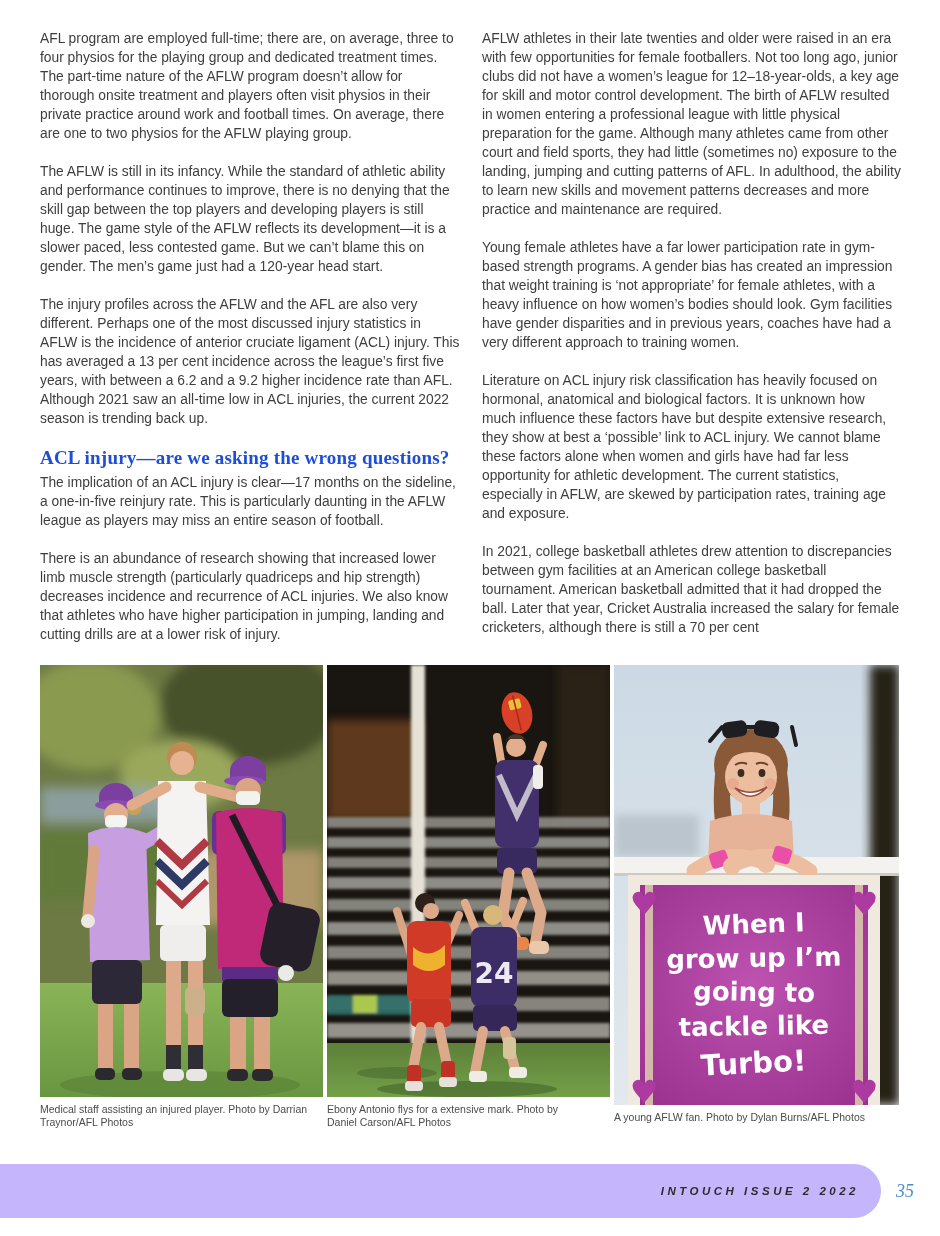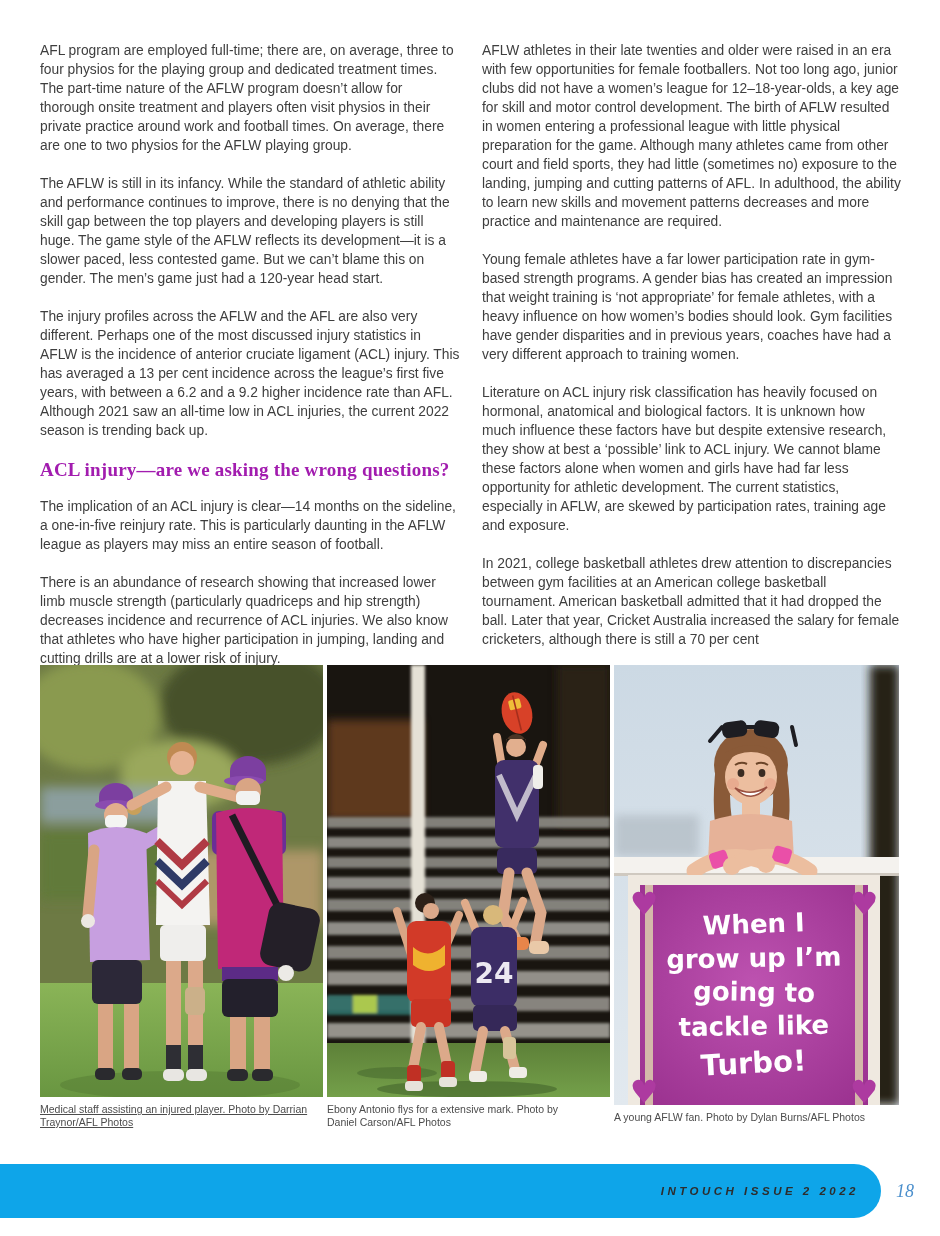--- a/index.html
+++ b/index.html
@@ -1,50 +1,50 @@
 <!DOCTYPE html>
 <html><head>
 <meta charset="utf-8">
 <style>
   html,body{margin:0;padding:0;background:#ffffff;}
   .page{position:relative;width:940px;height:1236px;background:#ffffff;overflow:hidden;
         font-family:"Liberation Sans",sans-serif;}
   .col{position:absolute;top:25px;width:420px;font-size:13.8px;line-height:19px;color:#3e3e3e;}
   .col-left{left:40px;}
   .col-right{left:482px;}
-  .col p{margin:16px 0 19px 0;}
+  .col p{margin:4px 0 19px 0;}
   .sect-heading{font-family:"Liberation Serif",serif;font-size:19px;line-height:22px;
-        color:#a21caf;font-weight:600;letter-spacing:.2px;margin:0 0 4px 0;}
+        color:#1d4ed8;font-weight:600;letter-spacing:.2px;margin:0 0 4px 0;}
   .photos{position:absolute;left:40px;top:665px;display:flex;gap:4px;align-items:flex-start;}
   .photo-col{display:block;}
   .photo-col svg{display:block;}
   .caption{margin-top:6px;font-size:10.5px;line-height:13px;color:#4c4c4c;}
-  .cap1{width:272px;text-decoration:underline;}
+  .cap1{width:272px;}
   .cap2{width:244px;}
   .cap3{width:282px;}
   .footer-bar{position:absolute;left:0;top:1164px;width:881px;height:54px;
-        background:#0ea5e9;border-radius:0 28px 28px 0;}
+        background:#c4b5fd;border-radius:0 28px 28px 0;}
   .footer-text{position:absolute;right:22px;top:0;line-height:54px;font-style:italic;
         font-weight:bold;font-size:11.5px;letter-spacing:3.5px;color:#2d2d2d;white-space:nowrap;}
   .page-num{position:absolute;left:896px;top:1164px;width:40px;line-height:54px;
         font-family:"Liberation Serif",serif;font-style:italic;font-size:18px;color:#4b8fcc;}
   .sign-line{font-family:"DejaVu Sans",sans-serif;font-weight:bold;fill:#ffffff;}
   .heart{font-family:"DejaVu Sans",sans-serif;}
 </style>
 </head>
 <body>
 
 <div class="page">
 
   <div class="col col-left">
     <p>AFL program are employed full-time; there are, on average, three to four physios for the playing group and dedicated treatment times. The part-time nature of the AFLW program doesn’t allow for thorough onsite treatment and players often visit physios in their private practice around work and football times. On average, there are one to two physios for the AFLW playing group.</p>
     <p>The AFLW is still in its infancy. While the standard of athletic ability and performance continues to improve, there is no denying that the skill gap between the top players and developing players is still huge. The game style of the AFLW reflects its development—it is a slower paced, less contested game. But we can’t blame this on gender. The men’s game just had a 120-year head start.</p>
     <p>The injury profiles across the AFLW and the AFL are also very different. Perhaps one of the most discussed injury statistics in AFLW is the incidence of anterior cruciate ligament (ACL) injury. This has averaged a 13 per cent incidence across the league’s first five years, with between a 6.2 and a 9.2 higher incidence rate than AFL. Although 2021 saw an all-time low in ACL injuries, the current 2022 season is trending back up.</p>
     <h2 class="sect-heading">ACL injury—are we asking the wrong questions?</h2>
-    <p>The implication of an ACL injury is clear—14 months on the sideline, a one-in-five reinjury rate. This is particularly daunting in the AFLW league as players may miss an entire season of football.</p>
+    <p>The implication of an ACL injury is clear—17 months on the sideline, a one-in-five reinjury rate. This is particularly daunting in the AFLW league as players may miss an entire season of football.</p>
     <p>There is an abundance of research showing that increased lower limb muscle strength (particularly quadriceps and hip strength) decreases incidence and recurrence of ACL injuries. We also know that athletes who have higher participation in jumping, landing and cutting drills are at a lower risk of injury.</p>
   </div>
 
   <div class="col col-right">
     <p>AFLW athletes in their late twenties and older were raised in an era with few opportunities for female footballers. Not too long ago, junior clubs did not have a women’s league for 12–18-year-olds, a key age for skill and motor control development. The birth of AFLW resulted in women entering a professional league with little physical preparation for the game. Although many athletes came from other court and field sports, they had little (sometimes no) exposure to the landing, jumping and cutting patterns of AFL. In adulthood, the ability to learn new skills and movement patterns decreases and more practice and maintenance are required.</p>
     <p>Young female athletes have a far lower participation rate in gym-based strength programs. A gender bias has created an impression that weight training is ‘not appropriate’ for female athletes, with a heavy influence on how women’s bodies should look. Gym facilities have gender disparities and in previous years, coaches have had a very different approach to training women.</p>
     <p>Literature on ACL injury risk classification has heavily focused on hormonal, anatomical and biological factors. It is unknown how much influence these factors have but despite extensive research, they show at best a ‘possible’ link to ACL injury. We cannot blame these factors alone when women and girls have had far less opportunity for athletic development. The current statistics, especially in AFLW, are skewed by participation rates, training age and exposure.</p>
     <p>In 2021, college basketball athletes drew attention to discrepancies between gym facilities at an American college basketball tournament. American basketball admitted that it had dropped the ball. Later that year, Cricket Australia increased the salary for female cricketers, although there is still a 70 per cent</p>
   </div>
 
@@ -310,15 +310,15 @@
           </g>
         </g>
       </svg>
       <div class="caption cap3">A young AFLW fan. Photo by Dylan Burns/AFL Photos</div>
     </div>
   </div>
 
   <div class="footer-bar">
     <span class="footer-text">INTOUCH ISSUE 2 2022</span>
   </div>
-  <div class="page-num">18</div>
+  <div class="page-num">35</div>
 
 </div>
 
 </body></html>

